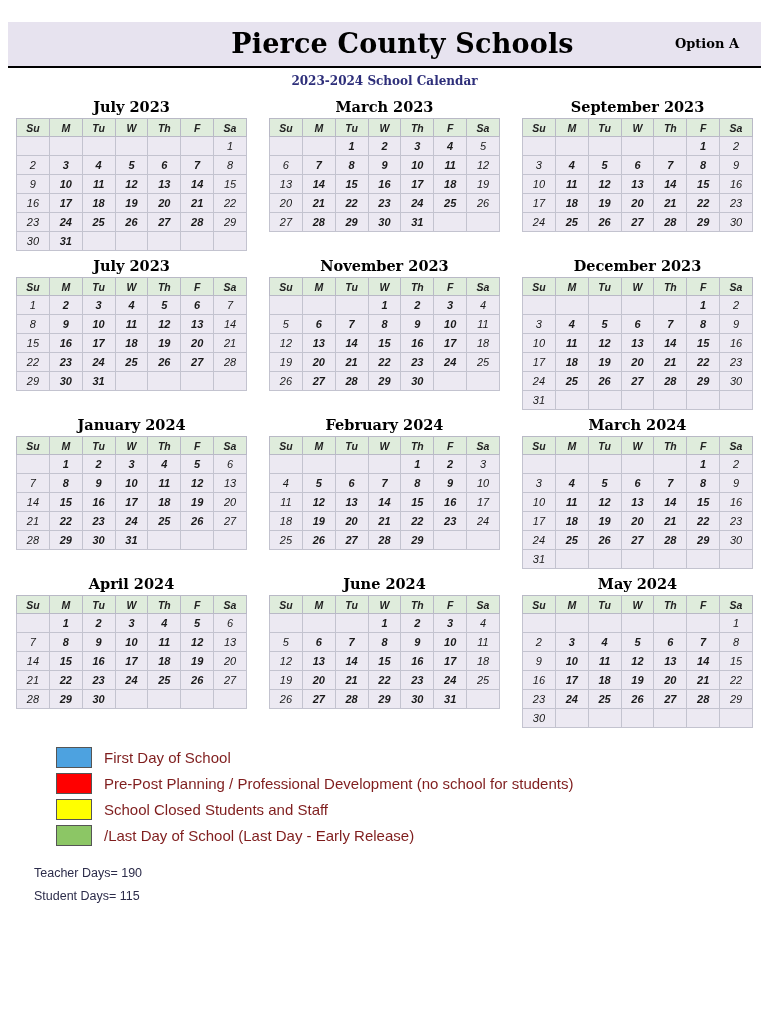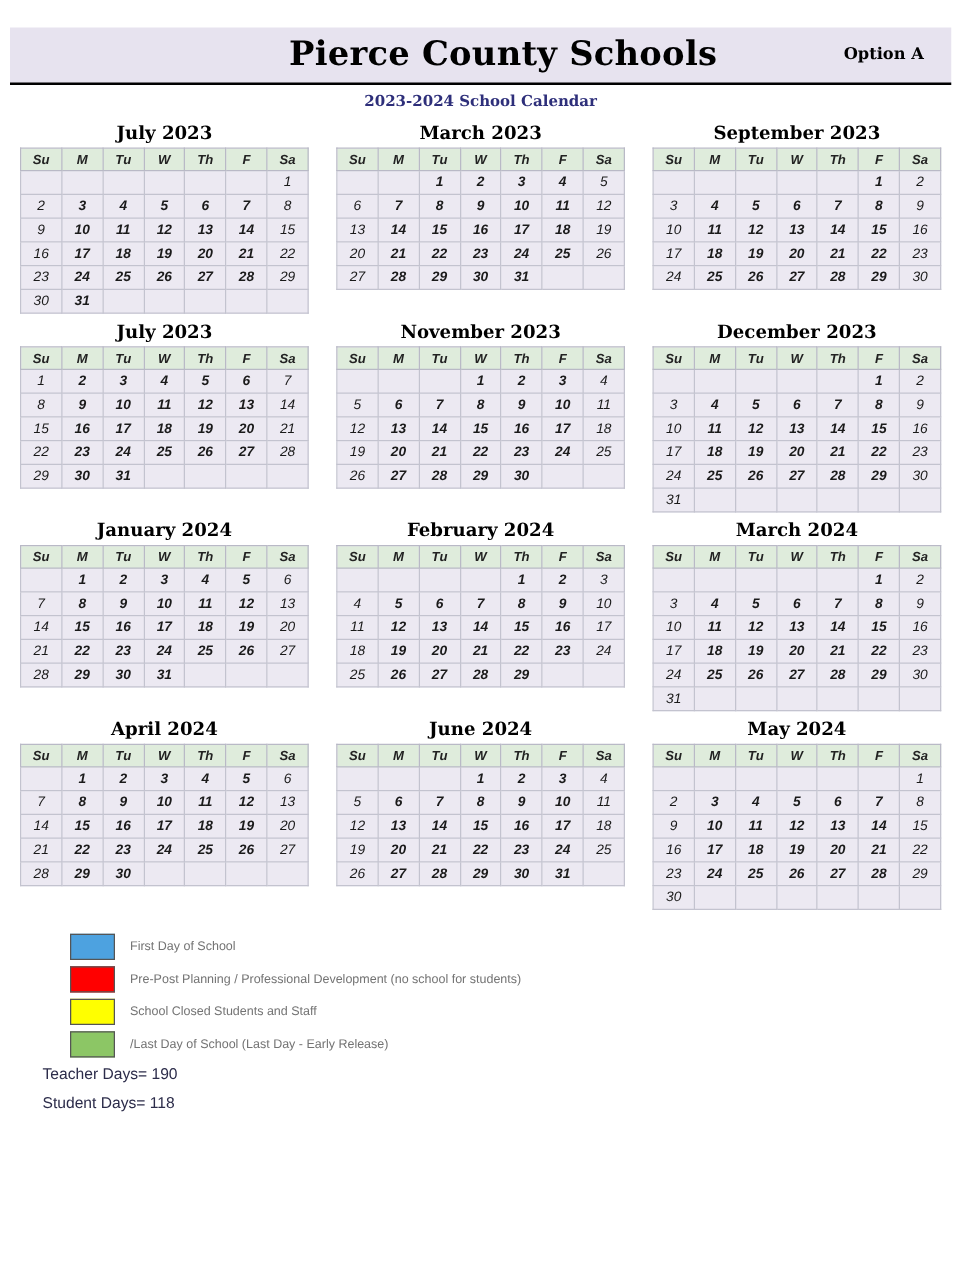--- a/index.html
+++ b/index.html
@@ -103,26 +103,26 @@
     width:34px;height:19px;
     border:1px solid #555;
     margin-right:12px;
     flex:0 0 auto;
   }
   .sw-blue{background:#4da2e0;}
   .sw-red{background:#ff0000;}
   .sw-yellow{background:#ffff00;}
   .sw-green{background:#8cc665;}
   .legend-text{
-    font-size:10px;
-    color:#737373;
+    font-size:15px;
+    color:#7f1d1d;
     font-family:"Liberation Sans", sans-serif;
   }
   .totals{
-    margin:4px 0 0 34px;
+    margin:18px 0 0 34px;
     font-size:12.5px;
     color:#2c2c4a;
   }
   .totals div{margin-bottom:9px;}
 </style>
 </head>
 <body>
 
 <div class="page">
 
@@ -942,16 +942,16 @@
         <div class="legend-text">School Closed Students and Staff</div>
       </div>
       <div class="legend-row">
         <div class="swatch sw-green"></div>
         <div class="legend-text">/Last Day of School (Last Day - Early Release)</div>
       </div>
     </div>
 
   <div class="totals">
     <div>Teacher Days= 190</div>
-    <div>Student Days= 118</div>
+    <div>Student Days= 115</div>
   </div>
 
 </div>
 
 </body></html>

